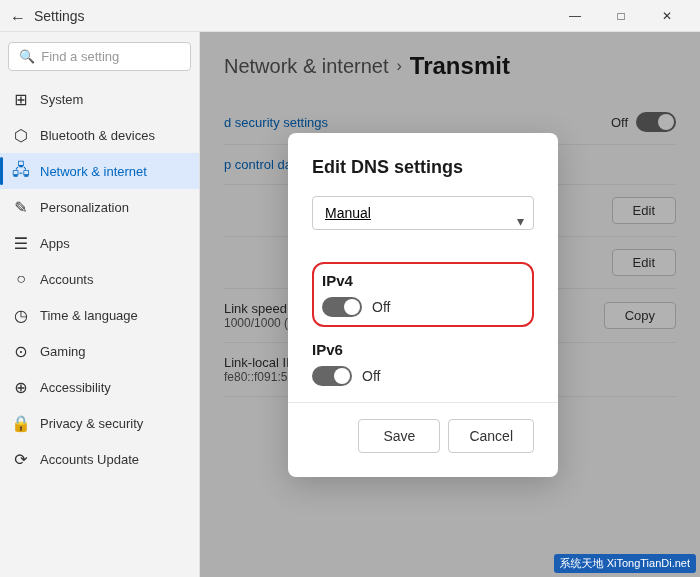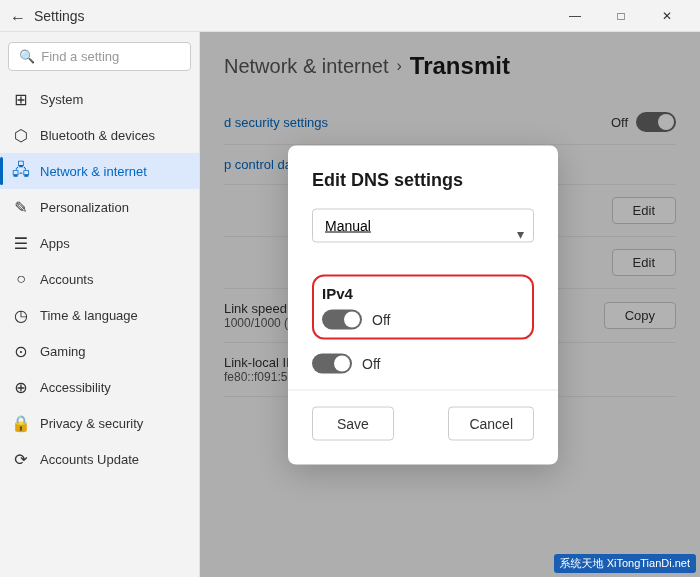--- a/index.html
+++ b/index.html
@@ -313,21 +313,21 @@
 
     .dialog-divider {
       height: 1px;
       background: #e8e8e8;
       margin: 16px -24px;
     }
 
     .dialog-actions {
       display: flex;
       gap: 8px;
-      justify-content: space-between;
+      justify-content: flex-end;
     }
     .dialog-btn-save {
       padding: 8px 24px;
       background: white;
       border: 1px solid #ccc;
       border-radius: 4px;
       font-size: 14px;
       cursor: pointer;
       color: #333;
     }
@@ -491,20 +491,21 @@
 
       <div class="ipv-section highlighted">
         <div class="ipv-label">IPv4</div>
         <div class="ipv-toggle-row">
           <div class="mini-toggle"></div>
           <span class="toggle-off-label">Off</span>
         </div>
       </div>
 
       <div class="ipv-section" style="margin-top:10px;">
+        <div class="ipv-label">IPv6</div>
         <div class="ipv-toggle-row">
           <div class="mini-toggle"></div>
           <span class="toggle-off-label">Off</span>
         </div>
       </div>
 
       <div class="dialog-divider"></div>
 
       <div class="dialog-actions">
         <button class="dialog-btn-save">Save</button>

